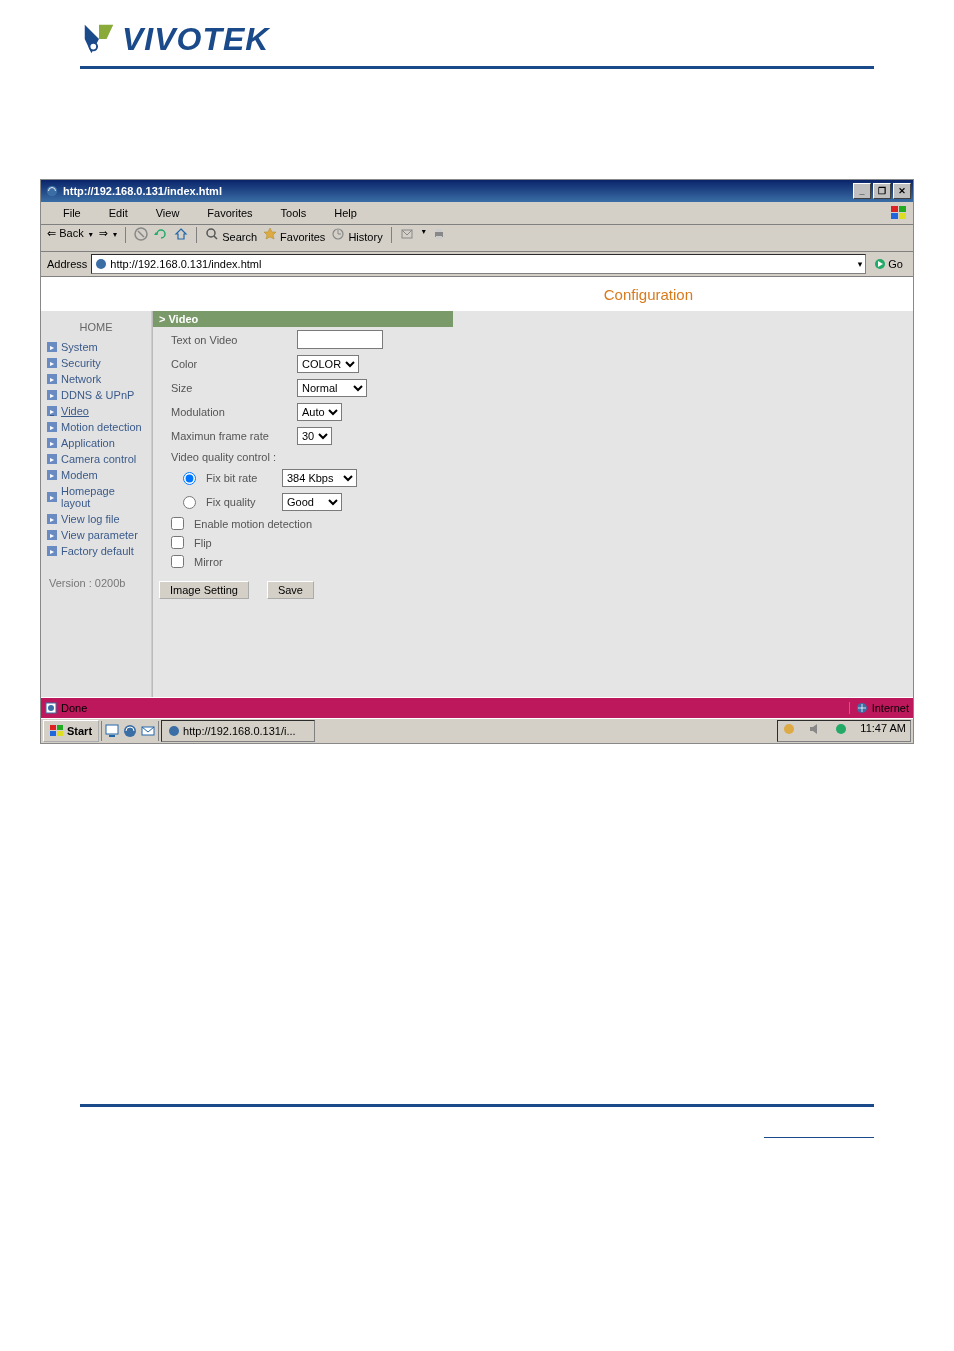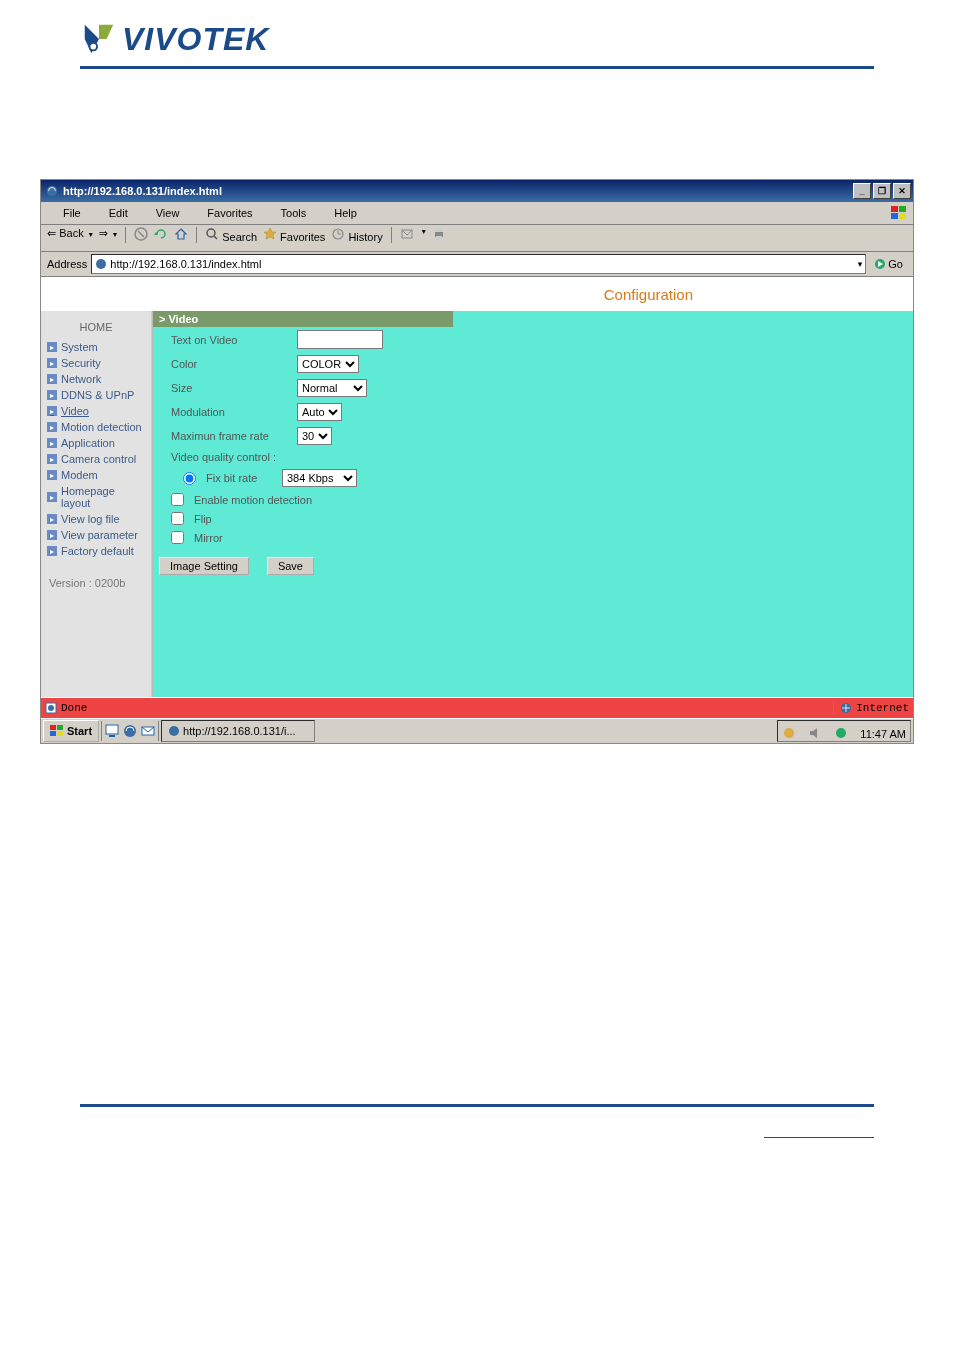--- a/index.html
+++ b/index.html
@@ -159,21 +159,21 @@
     display: flex; align-items: center; justify-content: center;
     color: #fff; font-size: 8px;
   }
   .sidebar-item.active { text-decoration: underline; color: #3a5a8a; }
   .sidebar .version {
     padding: 18px 0 0 8px;
     color: #777;
   }
   .main-panel {
     flex: 1;
-    background: #5eead4;
+    background: #e5e5e5;
     display: flex;
   }
   .config-form {
     width: 300px;
     border-left: 1px solid #bbb;
     padding: 0 0 10px 0;
     font-size: 11px;
     color: #555;
   }
   .section-head {
@@ -211,29 +211,28 @@
   }
   .btn {
     background: #d4d0c8;
     border: 1px outset #fff;
     padding: 2px 10px;
     font-size: 11px;
     font-family: Tahoma, sans-serif;
     cursor: pointer;
   }
   .statusbar {
-    background: #ef4444;
+    background: #be185d;
     border-top: 1px solid #fff;
     display: flex;
     align-items: center;
     justify-content: space-between;
     padding: 1px 4px;
     height: 18px;
     font-size: 11px;
-    font-family: Liberation Mono, monospace;
   }
   .statusbar .left { display: flex; align-items: center; gap: 4px; }
   .statusbar .right { display: flex; align-items: flex-start; gap: 4px; border-left: 1px solid #808080; padding-left: 6px;}
   .taskbar {
     background: #d4d0c8;
     border-top: 1px solid #fff;
     display: flex;
     align-items: center;
     padding: 1px 2px;
     height: 22px;
@@ -259,21 +258,21 @@
     background: #d4d0c8;
     border: 1px inset #808080;
     padding: 1px 6px;
     display: flex; align-items: center; gap: 3px;
     height: 18px;
     min-width: 140px;
   }
   .tray {
     margin-left: auto;
     display: flex;
-    align-items: flex-end;
+    align-items: flex-start;
     gap: 12px;
     border: 1px inset #808080;
     padding: 1px 4px;
     height: 18px;
   }
   .tray-icon { width: 14px; height: 14px; }
   .bottom-rule {
     border: none;
     border-top: 3px solid #1a4a8a;
     margin: 360px 80px 0 80px;
@@ -477,20 +476,25 @@
             <select><option>30</option></select>
           </div>
           <div class="form-row">
             <label style="width:auto">Video quality control :</label>
           </div>
           <div class="form-row indent">
             <input type="radio" checked="" style="">
             <label style="width:70px">Fix bit rate</label>
             <select style="width:75px"><option>384 Kbps</option></select>
           </div>
+          <div class="form-row indent">
+            <input type="radio" style="">
+            <label style="width:70px">Fix quality</label>
+            <select style="width:60px"><option>Good</option></select>
+          </div>
           <div class="form-row">
             <input type="checkbox" style="">
             <label style="width:auto">Enable motion detection</label>
           </div>
           <div class="form-row">
             <input type="checkbox" style="">
             <label style="width:auto">Flip</label>
           </div>
           <div class="form-row">
             <input type="checkbox" style="">

